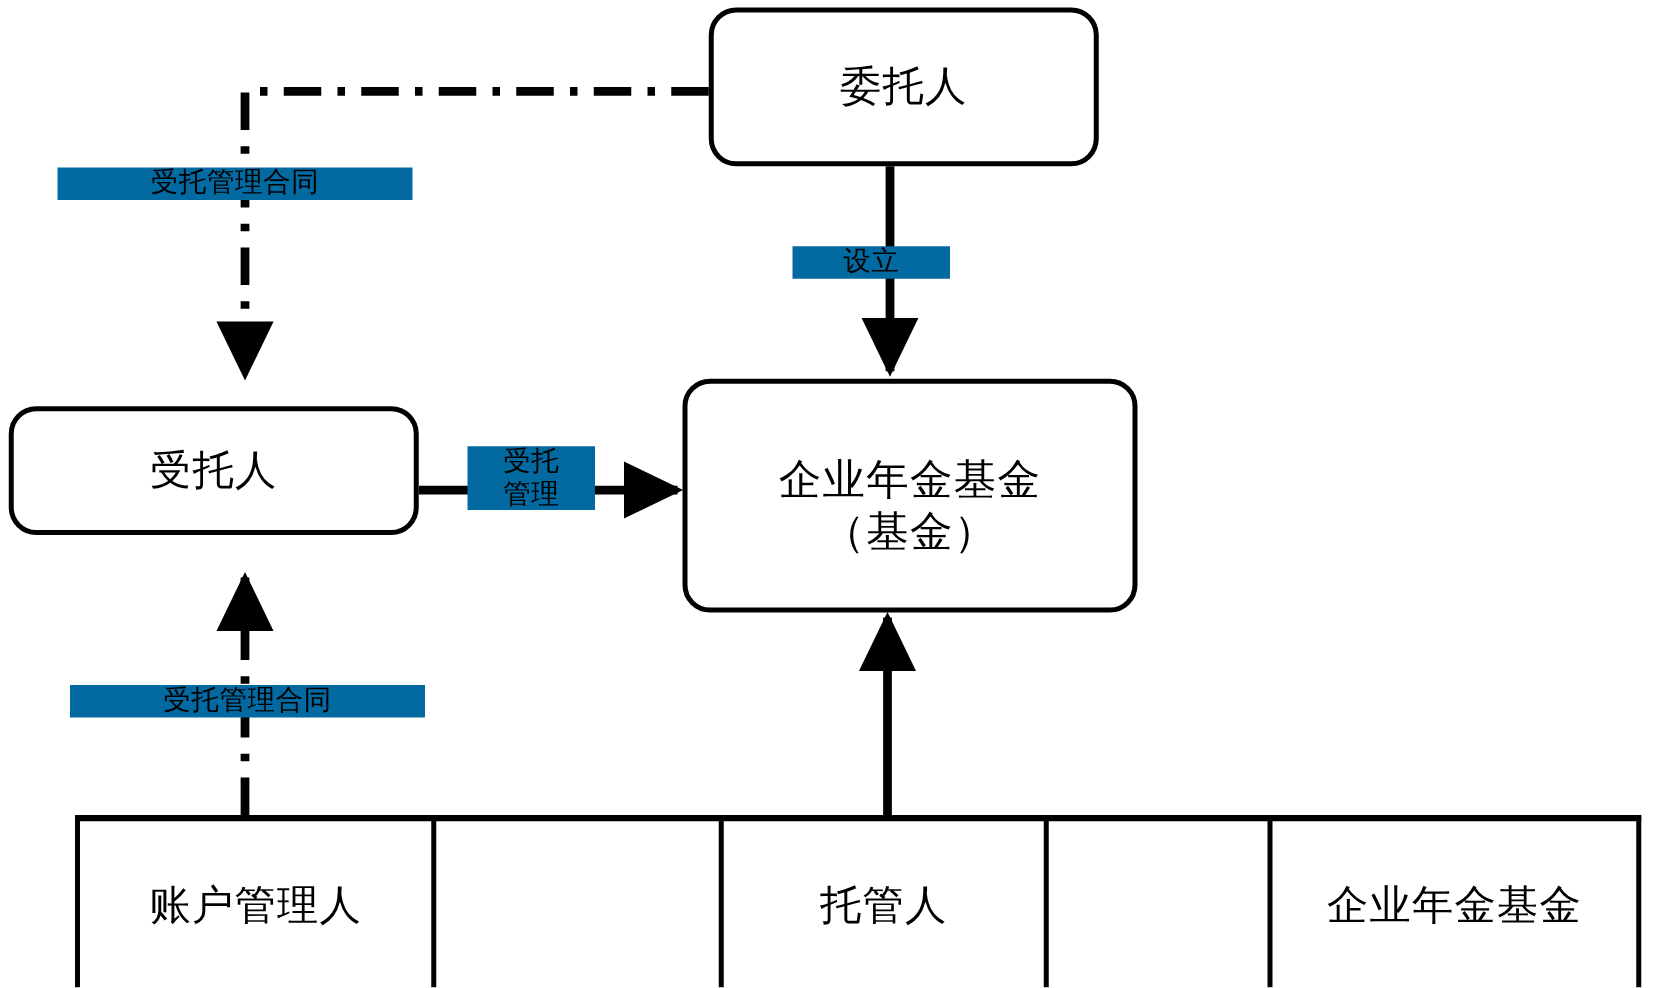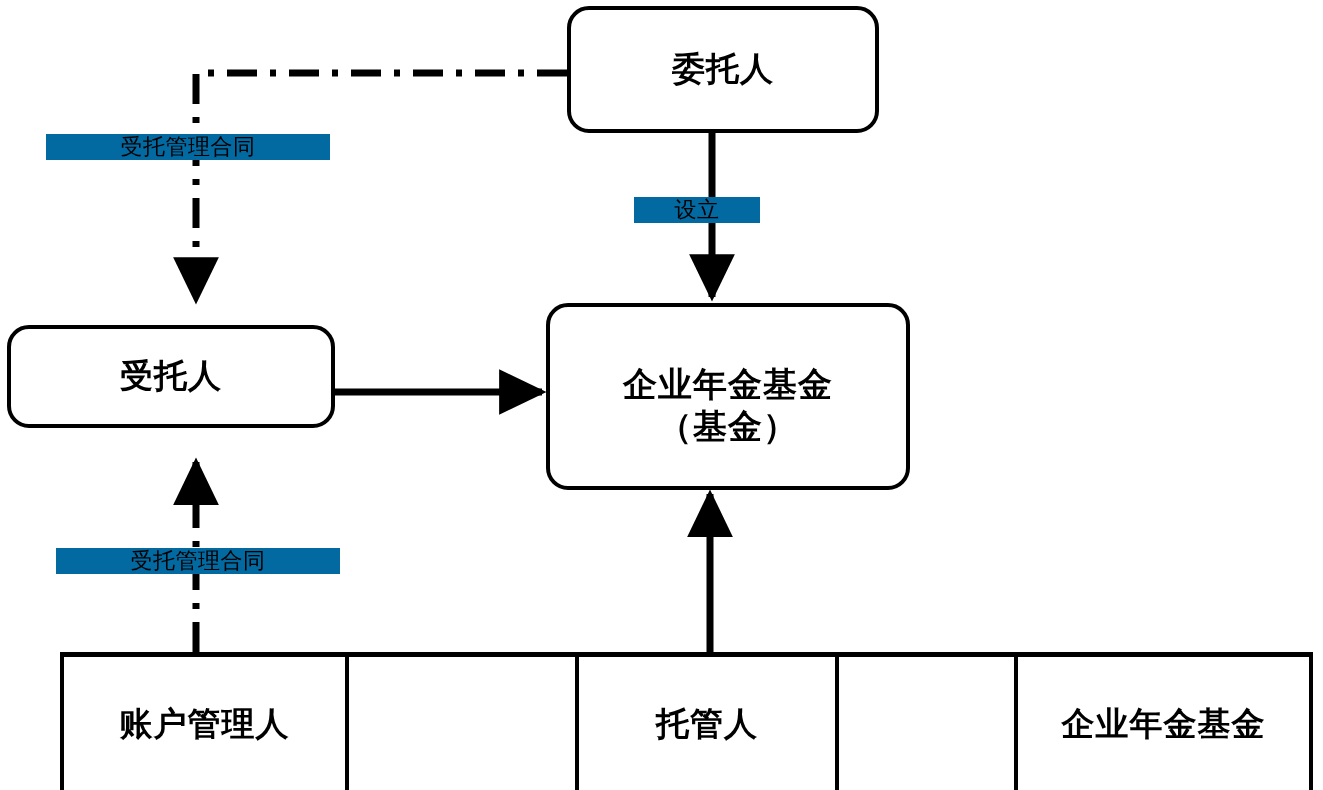--- a/index.html
+++ b/index.html
@@ -21,21 +21,20 @@
     text-align:center;
     color:#000000;
     z-index:4;
   }
   .node.rounded{border-radius:22px;}
   .node .nlabel{
     line-height:1.22;
     white-space:pre-line;
     font-size:33px;
     letter-spacing:1px;
-    font-weight:bold;
   }
   
   #node-principal{left:567px;top:6px;width:312px;height:127px;}
   #node-trustee{left:7px;top:325px;width:328px;height:103px;}
   #node-fund{left:546px;top:303px;width:364px;height:187px;}
   #node-fund .nlabel{font-size:34px;margin-top:18px;}
   #node-account-mgr{left:60px;top:652px;width:289px;height:145px;border-radius:0;}
   #node-custodian{left:575px;top:652px;width:264px;height:145px;border-radius:0;}
   #node-invest-mgr{left:1014px;top:652px;width:299px;height:145px;border-radius:0;}
   
@@ -95,20 +94,22 @@
 
     <g>
       <path d="M 710 652 L 710 494" fill="none" stroke="#000000" stroke-width="7" marker-end="url(#arrowFilled)"></path>
     </g>
   </svg>
 
   <div class="edge-label" id="lbl-contract-top">受托管理合同</div>
 
   <div class="edge-label" id="lbl-establish">设立</div>
 
+  <div class="edge-label" id="lbl-entrusted-mgmt">受托
+管理</div>
 
   <div class="edge-label" id="lbl-contract-bottom">受托管理合同</div>
 
 
   <div class="node rounded" id="node-principal">
     <span class="nlabel">委托人</span>
   </div>
 
   <div class="node rounded" id="node-trustee">
     <span class="nlabel">受托人</span>

